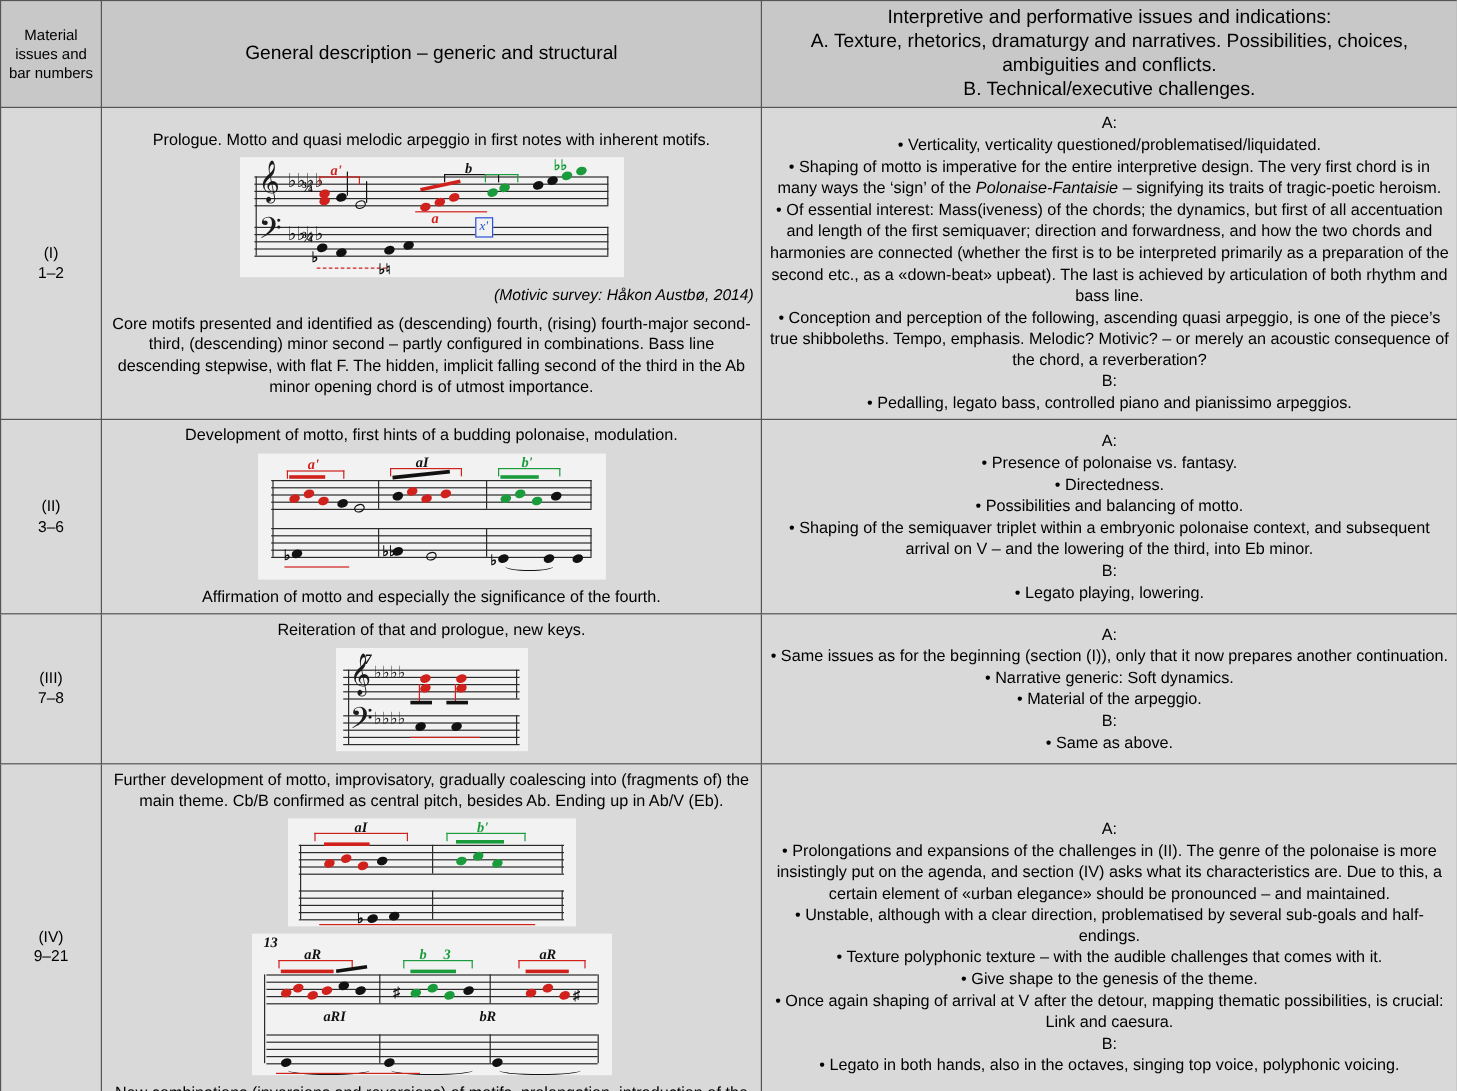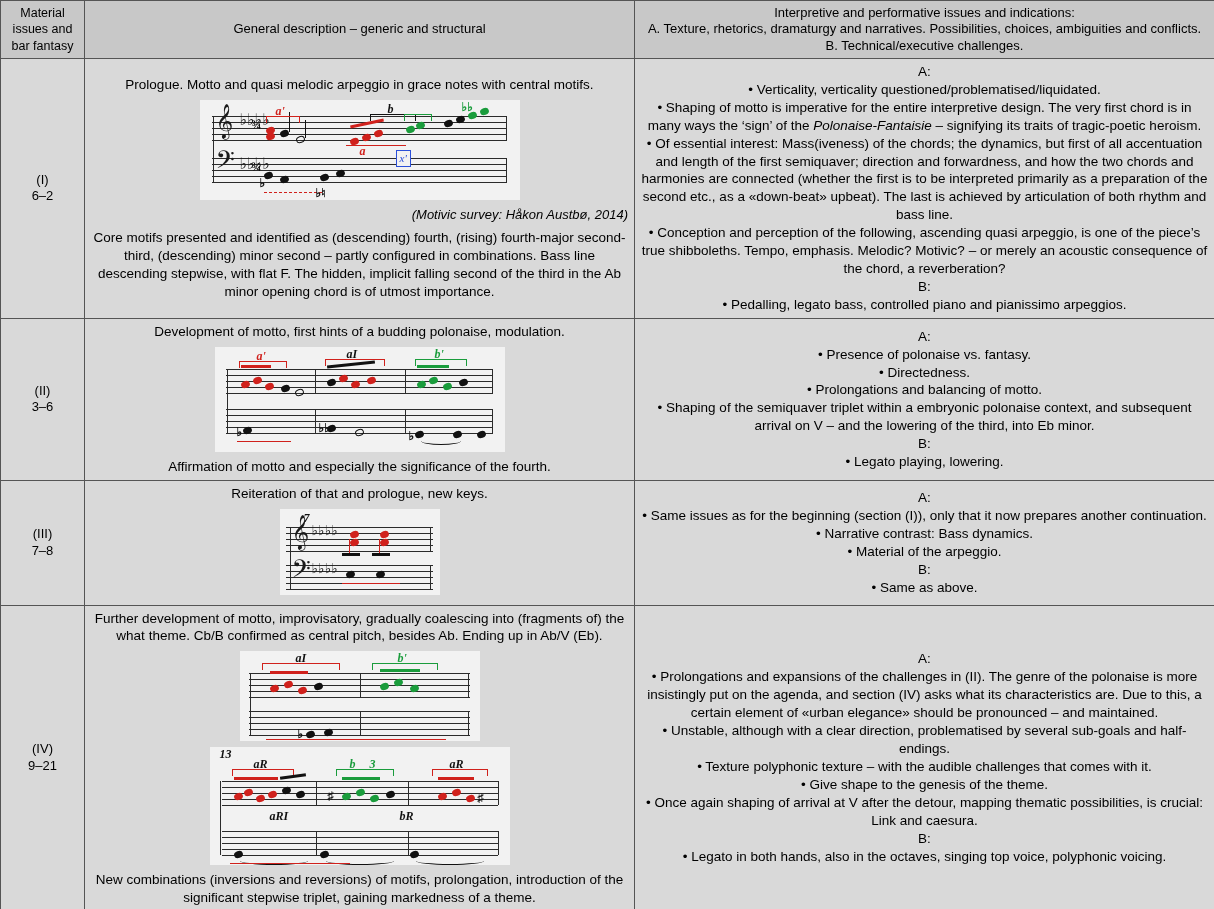--- a/index.html
+++ b/index.html
@@ -26,21 +26,21 @@
   table.analysis th, table.analysis td {
     border: 1px solid #555;
     vertical-align: middle;
     padding: 4px 6px;
   }
   thead th {
     background: #c8c8c8;
     font-weight: normal;
     text-align: center;
     border-bottom: 3px solid #000;
-    font-size: 13px;
+    font-size: 16px;
     line-height: 1.25;
     padding: 6px 8px;
   }
   thead th.head-sec { font-size: 12.5px; line-height: 1.3; }
 
   tbody tr.shaded td { background: #d9d9d9; }
 
   td.sec {
     text-align: center;
     font-size: 13px;
@@ -163,39 +163,39 @@
   <colgroup>
       <col class="c1">
       <col class="c2">
       <col class="c3">
     </colgroup>
   <thead>
     <tr>
       <th class="head-sec">
         <span>Material</span><br>
         <span>issues and</span><br>
-        <span>bar fantasy</span>
+        <span>bar numbers</span>
       </th>
       <th>General description – generic and structural</th>
       <th>
         <span>Interpretive and performative issues and indications:</span><br>
         <span>A. Texture, rhetorics, dramaturgy and narratives. Possibilities, choices, ambiguities and conflicts.</span><br>
         <span>B. Technical/executive challenges.</span>
       </th>
     </tr>
   </thead>
   <tbody>
 
     <tr class="shaded">
       <td class="sec">
         <span class="roman">(I)</span>
-        <span class="bars">6–2</span>
+        <span class="bars">1–2</span>
       </td>
       <td class="desc">
-        <p>Prologue. Motto and quasi melodic arpeggio in grace notes with central motifs.</p>
+        <p>Prologue. Motto and quasi melodic arpeggio in first notes with inherent motifs.</p>
 
         <div class="score" style="width:320px;height:100px;">
 
           <div class="staff" style="top:16px"></div>
           <div class="staff" style="top:22px"></div>
           <div class="staff" style="top:28px"></div>
           <div class="staff" style="top:34px"></div>
           <div class="staff" style="top:40px"></div>
 
           <div class="staff" style="top:58px"></div>
@@ -333,21 +333,21 @@
           <div class="slur" style="left:206px;top:90px;width:40px;"></div>
           <div class="note black" style="left:262px;top:84px;"></div>
         </div>
 
         <p>Affirmation of motto and especially the significance of the fourth.</p>
       </td>
       <td class="issues">
         <div class="label-AB">A:</div>
         <div class="bullet">• <span>Presence of polonaise vs. fantasy.</span></div>
         <div class="bullet">• <span>Directedness.</span></div>
-        <div class="bullet">• <span>Prolongations and balancing of motto.</span></div>
+        <div class="bullet">• <span>Possibilities and balancing of motto.</span></div>
         <div class="bullet">• <span>Shaping of the semiquaver triplet within a embryonic polonaise context, and subsequent arrival on V – and the lowering of the third, into Eb minor.</span></div>
         <div class="label-AB">B:</div>
         <div class="bullet">• <span>Legato playing, lowering.</span></div>
       </td>
     </tr>
 
     <tr class="shaded">
       <td class="sec">
         <span class="roman">(III)</span>
         <span class="bars">7–8</span>
@@ -384,34 +384,34 @@
           <div class="beam" style="left:92px;top:44px;width:18px;"></div>
           <div class="note black" style="left:66px;top:62px;"></div>
           <div class="note black" style="left:96px;top:62px;"></div>
           <div class="redline" style="left:62px;top:74px;width:58px;"></div>
         </div>
         <p></p>
       </td>
       <td class="issues">
         <div class="label-AB">A:</div>
         <div class="bullet">• <span>Same issues as for the beginning (section (I)), only that it now prepares another continuation.</span></div>
-        <div class="bullet">• <span>Narrative contrast: Bass dynamics.</span></div>
+        <div class="bullet">• <span>Narrative generic: Soft dynamics.</span></div>
         <div class="bullet">• <span>Material of the arpeggio.</span></div>
         <div class="label-AB">B:</div>
         <div class="bullet">• <span>Same as above.</span></div>
       </td>
     </tr>
 
     <tr class="shaded">
       <td class="sec">
         <span class="roman">(IV)</span>
         <span class="bars">9–21</span>
       </td>
       <td class="desc">
-        <p>Further development of motto, improvisatory, gradually coalescing into (fragments of) the what theme. Cb/B confirmed as central pitch, besides Ab. Ending up in Ab/V (Eb).</p>
+        <p>Further development of motto, improvisatory, gradually coalescing into (fragments of) the main theme. Cb/B confirmed as central pitch, besides Ab. Ending up in Ab/V (Eb).</p>
 
         <div class="score" style="width:240px;height:90px;">
           <div class="staff" style="top:22px"></div>
           <div class="staff" style="top:28px"></div>
           <div class="staff" style="top:34px"></div>
           <div class="staff" style="top:40px"></div>
           <div class="staff" style="top:46px"></div>
           <div class="staff" style="top:60px"></div>
           <div class="staff" style="top:66px"></div>
           <div class="staff" style="top:72px"></div>

